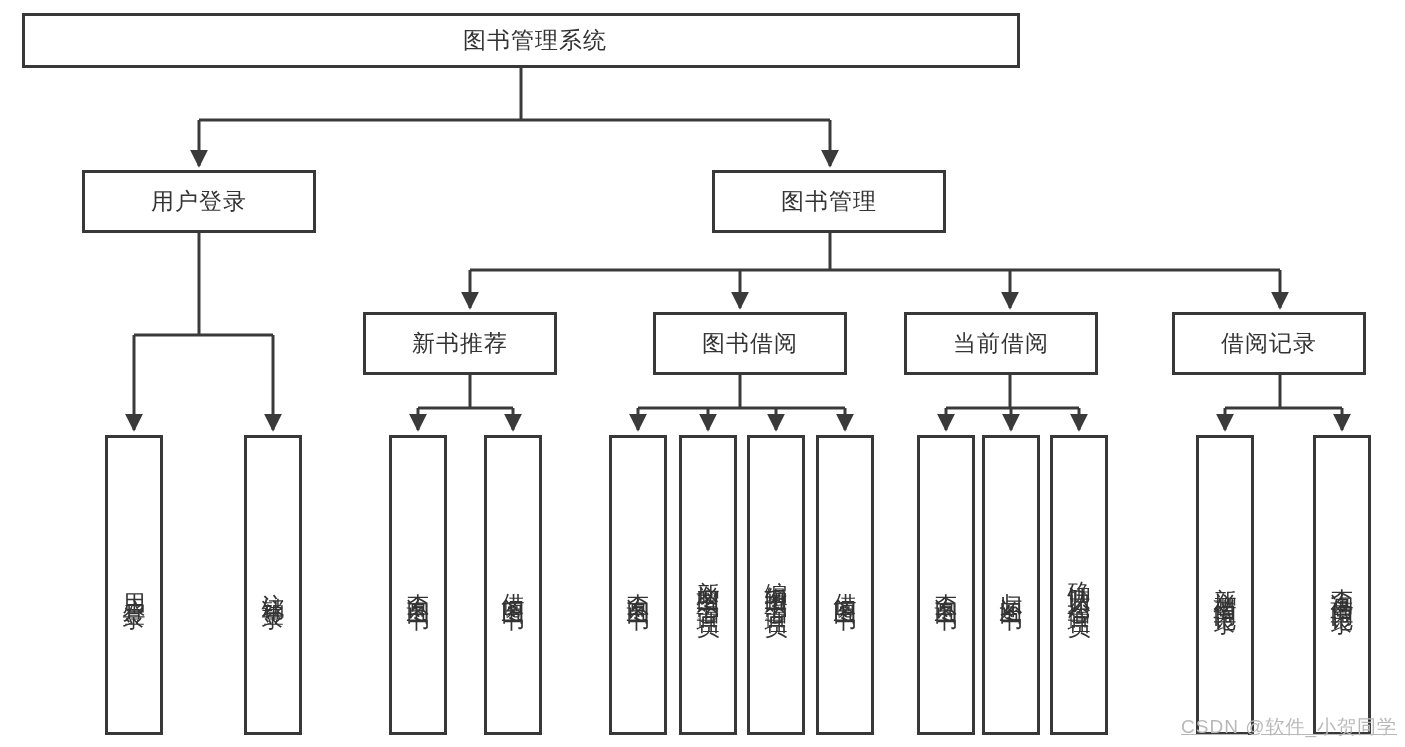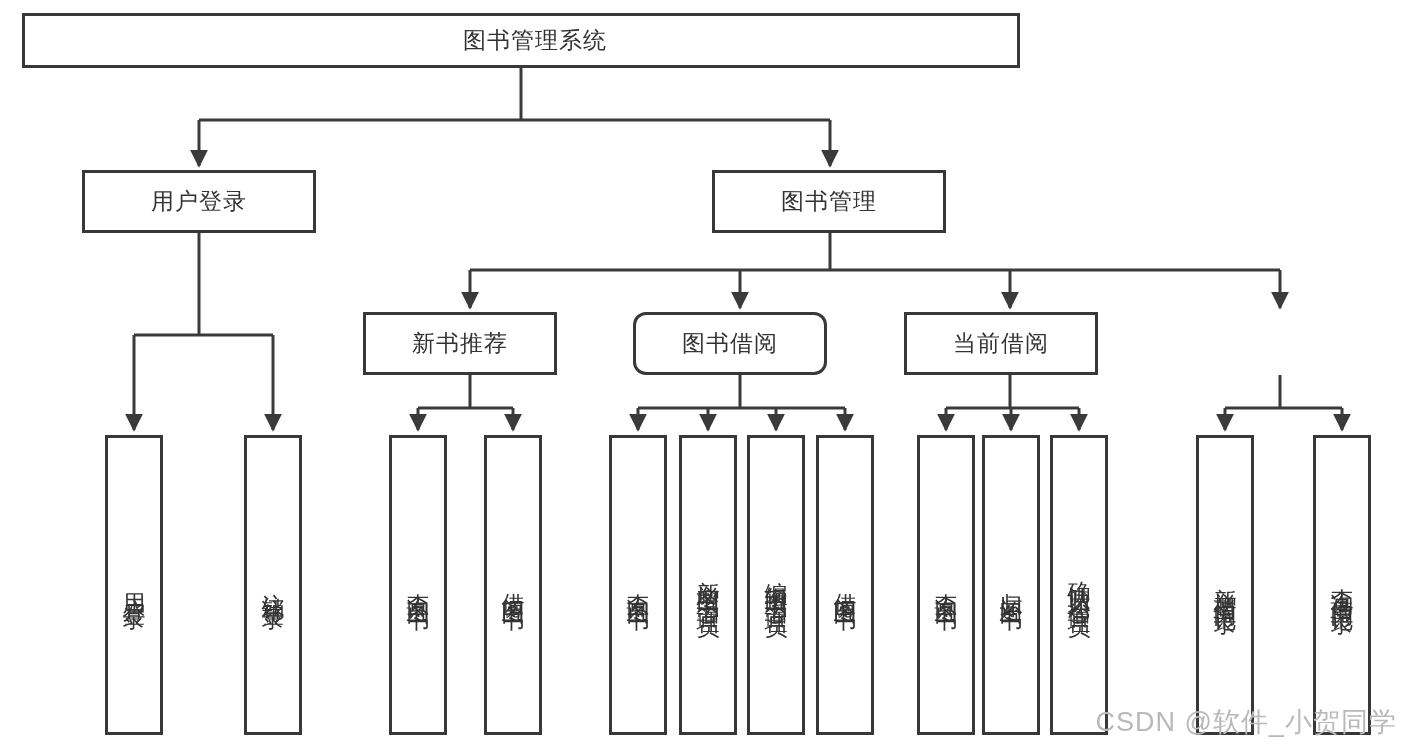--- a/index.html
+++ b/index.html
@@ -43,45 +43,46 @@
   .leaf span {
     writing-mode: vertical-rl;
     text-orientation: mixed;
     font-size: 23px;
     letter-spacing: 5px;
     line-height: 1;
   }
   .n-user-login     { left: 82px; }
   .n-book-mgmt      { left: 712px; }
   .n-new-book       { left: 363px; }
-  .n-book-borrow    { left: 633px; border-radius: 13px; }
+  .n-book-borrow    { left: 653px; }
   .n-current-borrow { left: 904px; }
   .n-borrow-record  { left: 1172px; }
   .lf-a1 { left: 105px; }
   .lf-a2 { left: 244px; }
   .lf-b1 { left: 389px; }
   .lf-b2 { left: 484px; }
   .lf-c1 { left: 609px; }
   .lf-c2 { left: 679px; }
   .lf-c3 { left: 747px; }
   .lf-c4 { left: 816px; }
   .lf-d1 { left: 917px; }
   .lf-d2 { left: 982px; }
   .lf-d3 { left: 1050px; }
   .lf-e1 { left: 1196px; }
   .lf-e2 { left: 1313px; }
   #watermark {
     position: absolute;
     right: 8px;
     bottom: 7px;
     z-index: 3;
-    font-size: 27px;
+    font-size: 19px;
     color: #b9b9b9;
     letter-spacing: 1px;
     white-space: nowrap;
+    text-decoration: underline;
   }
 </style>
 </head>
 <body>
 
 <div id="stage">
 
   <svg id="connectors" viewBox="0 0 1405 747" xmlns="http://www.w3.org/2000/svg">
     <defs>
       <marker id="arrow" viewBox="0 0 10 10" refX="9" refY="5" markerWidth="6" markerHeight="7" orient="auto">
@@ -145,20 +146,23 @@
 
   <div class="node lvl3 n-new-book">
     <span>新书推荐</span>
   </div>
   <div class="node lvl3 n-book-borrow">
     <span>图书借阅</span>
   </div>
   <div class="node lvl3 n-current-borrow">
     <span>当前借阅</span>
   </div>
+  <div class="node lvl3 n-borrow-record">
+    <span>借阅记录</span>
+  </div>
 
   <div class="node leaf lf-a1">
     <span>用户登录</span>
   </div>
   <div class="node leaf lf-a2">
     <span>注销登录</span>
   </div>
 
   <div class="node leaf lf-b1">
     <span>查询图书</span>

